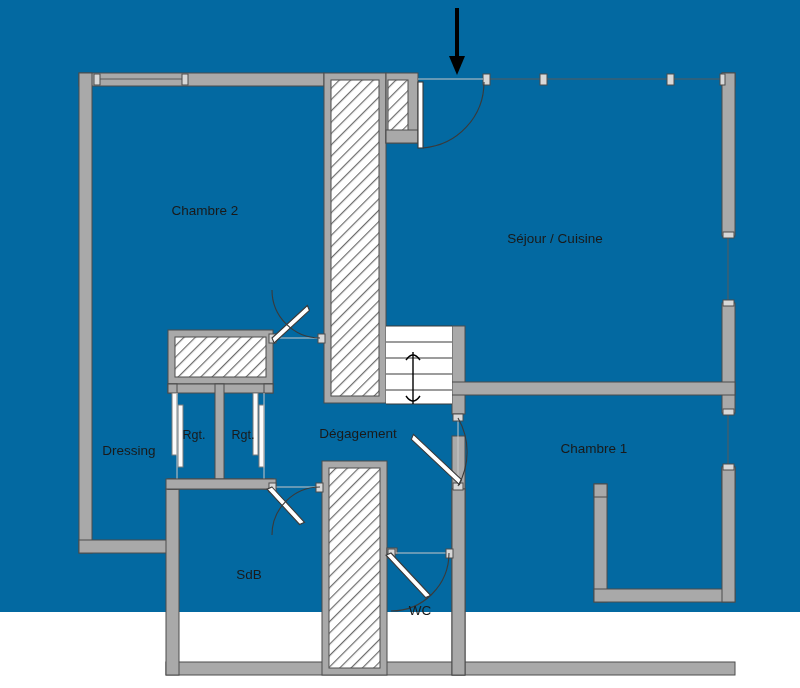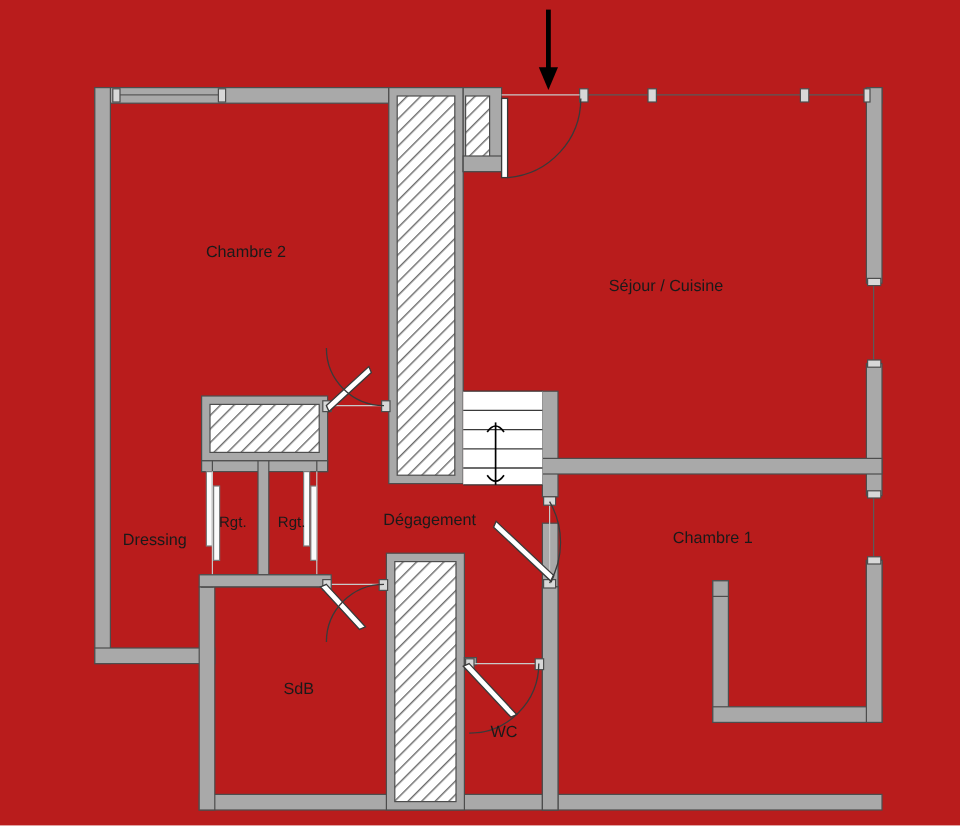--- a/index.html
+++ b/index.html
@@ -9,22 +9,22 @@
   }
   body {
     width: 800px;
     height: 688px;
     font-family: "Liberation Sans", sans-serif;
     overflow: hidden;
   }
   #plan-root {
     position: relative;
     width: 800px;
-    height: 688px;
-    background: #b91c1c;
+    height: 612px;
+    background: #0369a1;
   }
   svg#floorplan {
     display: block;
     width: 800px;
     height: 688px;
   }
   .wall {
     fill: #a9a9a9;
     stroke: #4d4d4d;
     stroke-width: 1;

